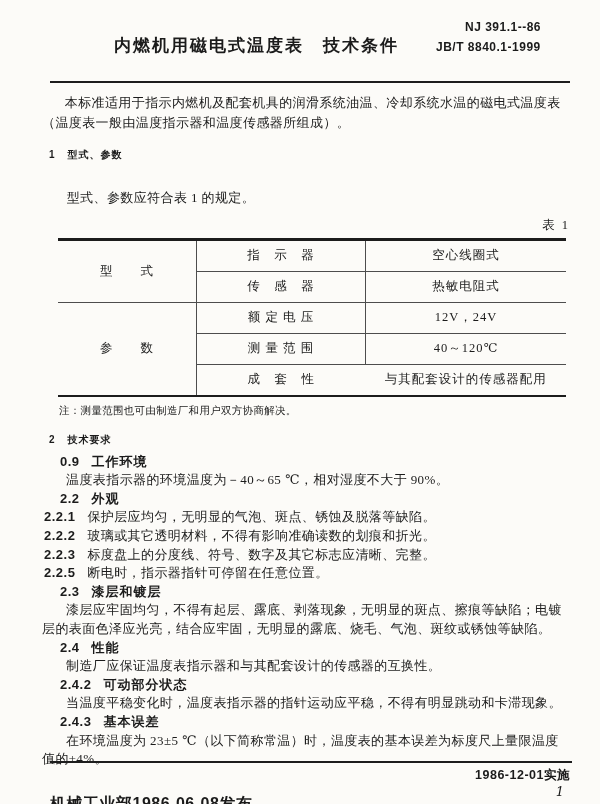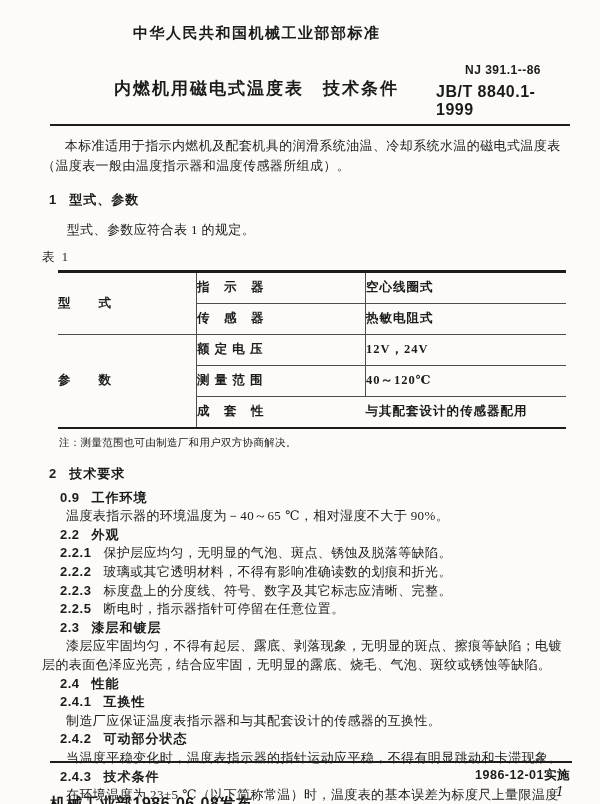--- a/index.html
+++ b/index.html
@@ -25,70 +25,70 @@
     font-family:"Liberation Sans","DejaVu Sans",sans-serif;
     font-weight:bold; font-size:17px; letter-spacing:2px;
     padding-top:14px;
   }
   .codes {
     position:absolute; right:0; top:0; width:134px;
     font-family:"Liberation Sans","DejaVu Sans",sans-serif;
     font-weight:bold;
   }
   .code-top { font-size:12px; text-align:center; letter-spacing:0.5px; }
-  .code-bottom { font-size:16px; margin-top:6px; text-align:left; letter-spacing:0.5px; }
+  .code-bottom { font-size:12px; margin-top:6px; text-align:left; letter-spacing:0.5px; }
 
   .rule-top { height:2px; background:#1d1d1d; margin:13px 0 0 8px; }
 
   
   .intro {
     margin:10px 0 0 0;
     font-size:13px; line-height:19.5px; letter-spacing:0.4px;
     text-indent:1.75em;
   }
   .sec-h1 {
     margin:16px 0 0 7px;
     font-family:"Liberation Sans","DejaVu Sans",sans-serif;
-    font-weight:bold; font-size:13px; letter-spacing:1px;
+    font-weight:bold; font-size:10px; letter-spacing:1px;
   }
   .sec-h1 .num { margin-right:12px; }
-  .s1-body { margin:12px 0 0 0; font-size:13px; text-indent:1.9em; letter-spacing:0.5px; }
-
-  
-  .tbl-caption { margin-top:9px; text-align:left; font-size:12.5px; letter-spacing:2px; }
+  .s1-body { margin:27px 0 0 0; font-size:13px; text-indent:1.9em; letter-spacing:0.5px; }
+
+  
+  .tbl-caption { margin-top:9px; text-align:right; font-size:12.5px; letter-spacing:2px; }
   table.spec {
     margin:4px 0 0 16px;
     border-collapse:collapse;
     width:506px; table-layout:fixed;
     border-top:3px solid #1c1c1c;
     border-bottom:2px solid #1c1c1c;
     font-size:12.5px;
   }
-  table.spec td { height:30px; text-align:left; padding:0; letter-spacing:1px;font-weight:bold; }
+  table.spec td { height:30px; text-align:center; padding:0; letter-spacing:1px; }
   td.c1 { width:138px; }
   td.c2 { width:168px; border-left:1px solid #4d4d4d; border-right:1px solid #4d4d4d; }
   td.c3 { width:200px; }
   tr.rb td { border-bottom:1px solid #4d4d4d; }
   td.g1 { border-bottom:1px solid #4d4d4d; }
   td.nodiv { border-right:none; }
   .tbl-note { margin:7px 0 0 17px; font-size:10.5px; letter-spacing:0.3px; }
 
   
   .sec2-h1 { margin-top:15px; }
   .line { font-size:13px; line-height:18.6px; letter-spacing:0.4px; }
   .line .num {
     font-family:"Liberation Sans","DejaVu Sans",sans-serif;
     font-weight:bold; margin-right:12px; letter-spacing:0.5px;
   }
   .h3 { margin-left:18px; }
   .h3 .ttl {
     font-family:"Liberation Sans","DejaVu Sans",sans-serif;
     font-weight:bold; letter-spacing:1px;
   }
-  .li { margin-left:18px; }
+  .li { margin-left:2px; }
   .para { text-indent:1.85em; }
   .first-line { margin-top:6px; }
 
   
   .footer-rule { position:absolute; left:50px; right:28px; top:761px; height:2px; background:#1d1d1d; }
   .footer-issued {
     position:absolute; left:50px; top:794px;
     font-family:"Liberation Sans","DejaVu Sans",sans-serif;
     font-weight:bold; font-size:16px; letter-spacing:0.5px;
   }
@@ -102,21 +102,20 @@
     font-family:"DejaVu Serif","Liberation Serif",serif;
     font-style:italic; font-size:13px;
   }
 </style>
 </head>
 <body>
 
 <div class="page">
   <div class="content">
 
-    <div class="org-line">中华人民共和国机械工业部部标准</div>
     <div class="title-row">
       <div class="doc-title">内燃机用磁电式温度表　技术条件</div>
       <div class="codes">
         <div class="code-top">NJ 391.1--86</div>
         <div class="code-bottom">JB/T 8840.1-1999</div>
       </div>
     </div>
     <div class="rule-top"></div>
 
     <p class="intro">本标准适用于指示内燃机及配套机具的润滑系统油温、冷却系统水温的磁电式温度表（温度表一般由温度指示器和温度传感器所组成）。</p>
@@ -178,30 +177,27 @@
     <div class="line li">
       <span class="num">2.2.5</span><span class="txt">断电时，指示器指针可停留在任意位置。</span>
     </div>
     <div class="line h3">
       <span class="num">2.3</span><span class="ttl">漆层和镀层</span>
     </div>
     <div class="line para">漆层应牢固均匀，不得有起层、露底、剥落现象，无明显的斑点、擦痕等缺陷；电镀层的表面色泽应光亮，结合应牢固，无明显的露底、烧毛、气泡、斑纹或锈蚀等缺陷。</div>
     <div class="line h3">
       <span class="num">2.4</span><span class="ttl">性能</span>
     </div>
-    <div class="line h3">
-      <span class="num">2.4.1</span><span class="ttl">互换性</span>
-    </div>
     <div class="line para">制造厂应保证温度表指示器和与其配套设计的传感器的互换性。</div>
     <div class="line h3">
       <span class="num">2.4.2</span><span class="ttl">可动部分状态</span>
     </div>
     <div class="line para">当温度平稳变化时，温度表指示器的指针运动应平稳，不得有明显跳动和卡滞现象。</div>
     <div class="line h3">
-      <span class="num">2.4.3</span><span class="ttl">技术条件</span>
+      <span class="num">2.4.3</span><span class="ttl">基本误差</span>
     </div>
     <div class="line para">在环境温度为 23±5 ℃（以下简称常温）时，温度表的基本误差为标度尺上量限温度值的±4%。</div>
 
   </div>
 
   <div class="footer-rule"></div>
   <div class="footer-issued">机械工业部1986-06-08发布</div>
   <div class="footer-impl">1986-12-01实施</div>
   <div class="page-num">1</div>
 </div>

